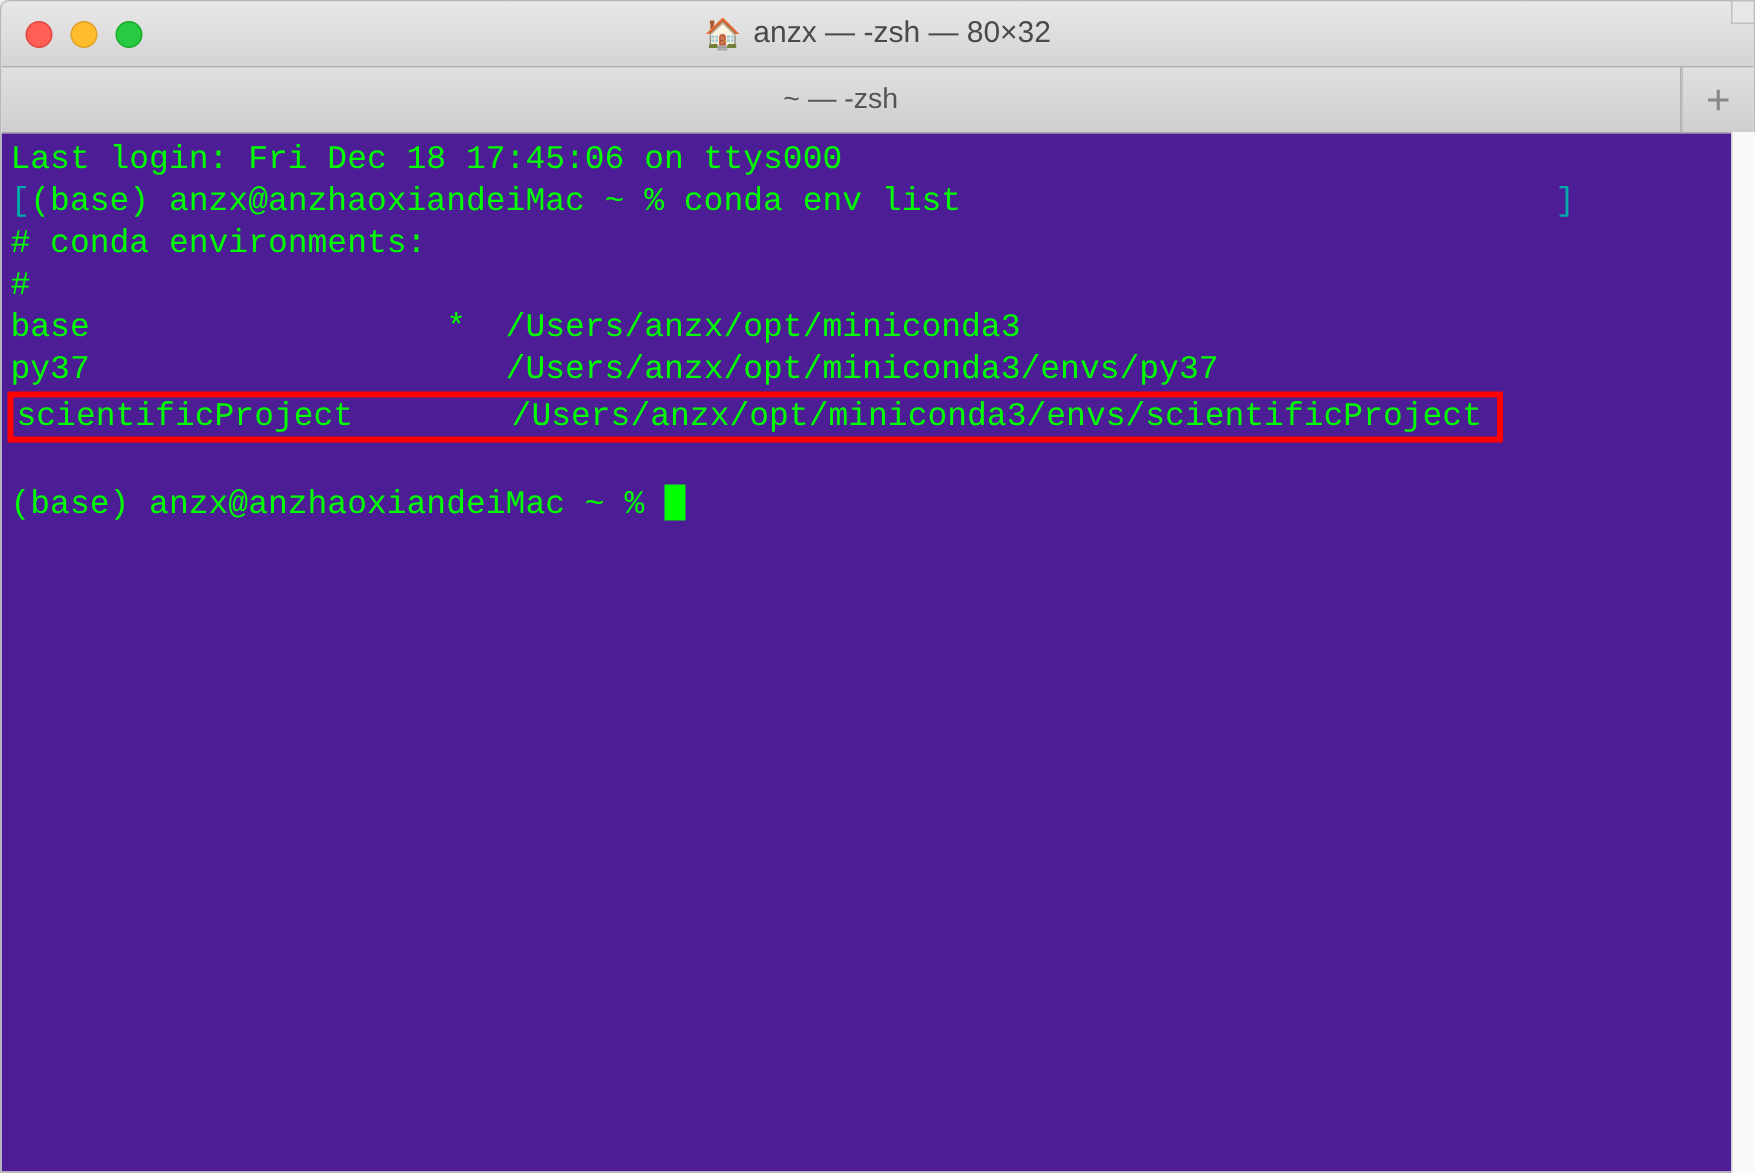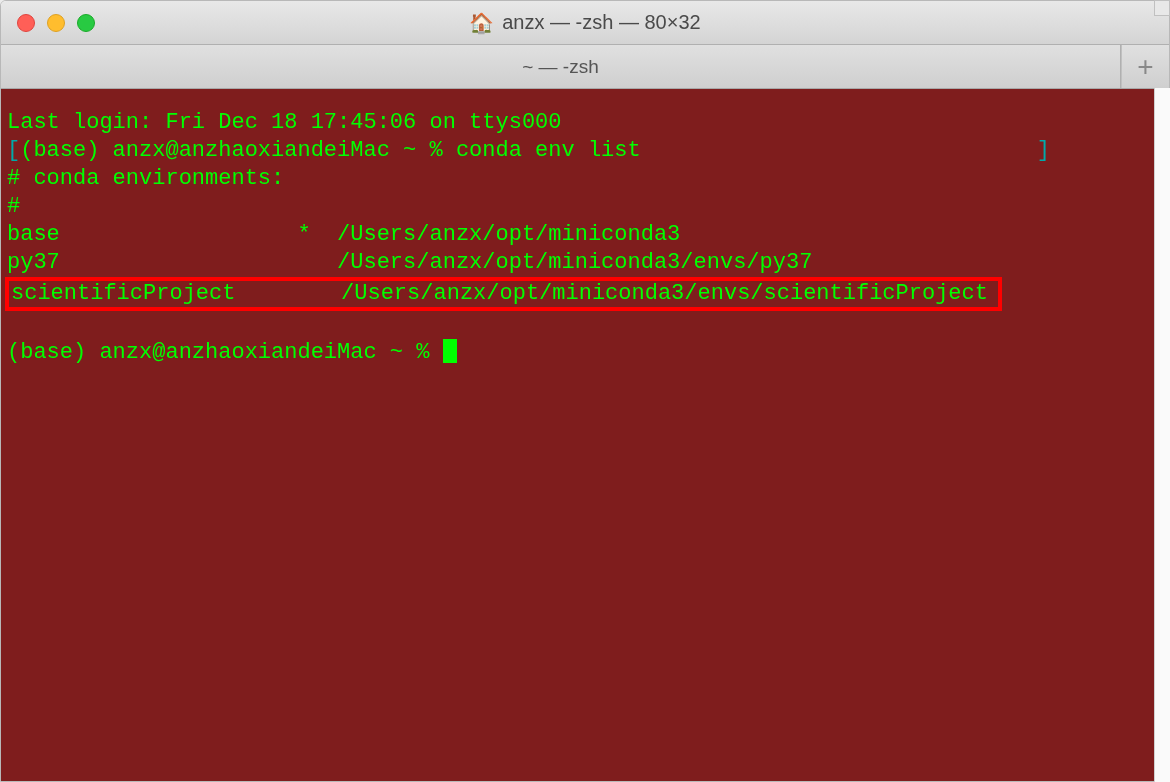--- a/index.html
+++ b/index.html
@@ -82,26 +82,26 @@
       display: flex;
       align-items: center;
       justify-content: center;
       font-size: 28px;
       color: #888;
       font-weight: 300;
       border-left: 1px solid #c0c0c0;
     }
     .terminal {
       flex: 1;
-      background: #7f1d1d;
+      background: #4c1d95;
       font-family: "Menlo", "Monaco", "Courier New", monospace;
       font-size: 22px;
       line-height: 28px;
       color: #00ff00;
-      padding: 20px 6px;
+      padding: 4px 6px;
       position: relative;
       white-space: pre;
       overflow: hidden;
     }
     .term-line {
       display: block;
     }
     .bracket-cyan {
       color: #00aaaa;
     }

